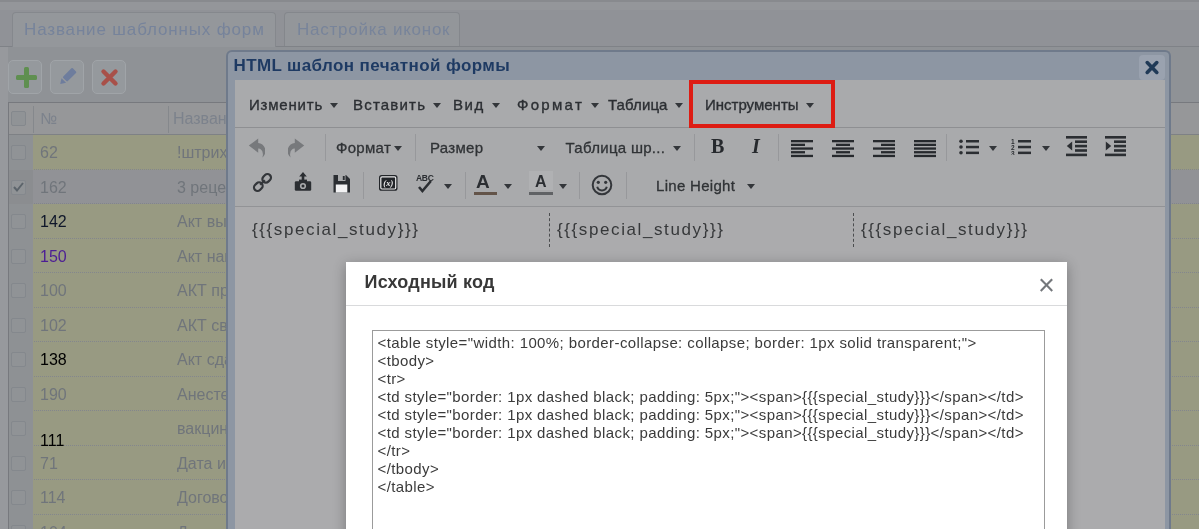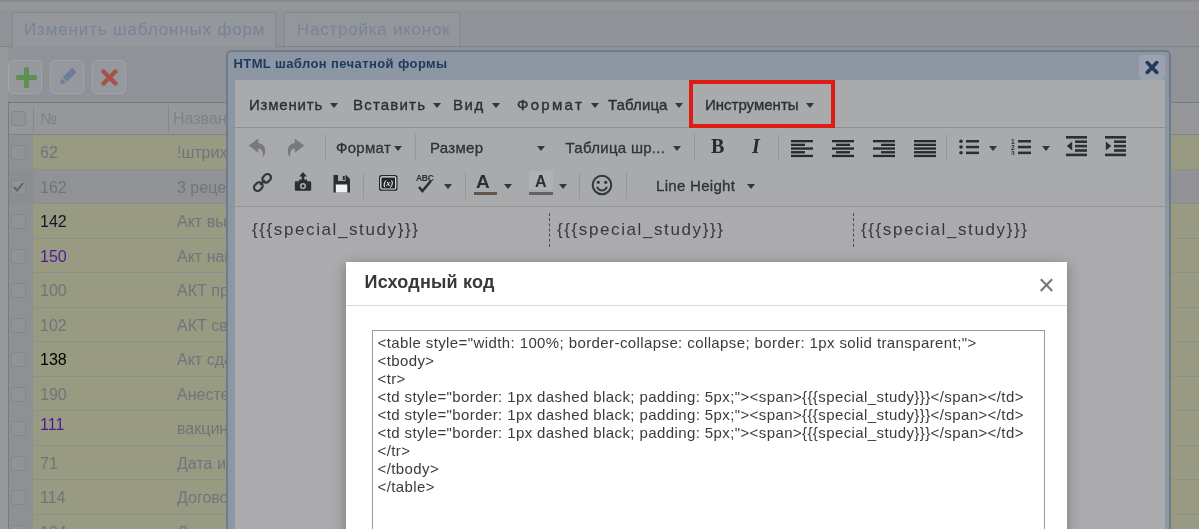--- a/index.html
+++ b/index.html
@@ -13,21 +13,21 @@
 .cb{position:absolute;width:15px;height:15px;background:#909396;border:1px solid #84888d;border-radius:2px}
 .ic{position:absolute}
 </style></head><body>
 
 <div class="a" style="left:0;top:0;width:1199px;height:2px;background:#888a8e"></div>
 <div class="a" style="left:0;top:2px;width:1199px;height:8px;background:#94969a"></div>
 
 <div class="a" style="left:0;top:46px;width:1199px;height:483px;background:#8f9296;border-top:1px solid #7f8287"></div>
 
 <div class="a" style="left:12px;top:12px;width:264px;height:35px;background:#94979b;border:1px solid #85888d;border-bottom:none;border-radius:4px 4px 0 0"></div>
-<div class="a" style="left:24px;top:20px;font-size:17px;letter-spacing:.85px;color:#76839b">Изменить шаблонных форм</div>
+<div class="a" style="left:24px;top:20px;font-size:17px;letter-spacing:.85px;color:#76839b">Название шаблонных форм</div>
 <div class="a" style="left:284px;top:12px;width:176px;height:34px;background:#93969a;border:1px solid #84878c;border-bottom:none;border-radius:4px 4px 0 0"></div>
 <div class="a" style="left:297px;top:20px;font-size:17px;letter-spacing:.75px;color:#78849a">Настройка иконок</div>
 <div class="a" style="left:0;top:47px;width:8px;height:482px;background:#97999d"></div>
 
 <div class="a" style="left:8px;top:60px;width:34px;height:34px;background:#95999d;border:1px solid #a0a4a8;border-radius:5px"></div>
 <div class="a" style="left:50px;top:60px;width:34px;height:34px;background:#95999d;border:1px solid #a0a4a8;border-radius:5px"></div>
 <div class="a" style="left:92px;top:60px;width:34px;height:34px;background:#95999d;border:1px solid #a0a4a8;border-radius:5px"></div>
 <div class="a" style="left:16px;top:74.5px;width:21px;height:5.5px;background:#5f8f50;border-radius:1.5px"></div>
 <div class="a" style="left:23.7px;top:67px;width:5.5px;height:20.5px;background:#5f8f50;border-radius:1.5px"></div>
 <svg class="ic" style="left:57px;top:66px" width="21" height="21">
@@ -89,41 +89,41 @@
     <div class="rowtx" style="left:40px;top:351.0px;color:#000000">138</div>
     <div class="rowtx" style="left:177px;top:351.0px">Акт сдач</div>
 <div class="a" style="left:9px;top:376.5px;width:1190px;height:34.5px;background:#989a82;border-bottom:1px dotted #83868d"></div>
     <div class="a" style="left:9px;top:376.5px;width:24px;height:34.5px;background:#8e9194"></div>
     <div class="cb" style="left:11px;top:386.5px"></div>
     <div class="rowtx" style="left:40px;top:385.5px;color:#70757b">190</div>
     <div class="rowtx" style="left:177px;top:385.5px">Анестези</div>
 <div class="a" style="left:9px;top:411.0px;width:1190px;height:34.5px;background:#989a82;border-bottom:1px dotted #83868d"></div>
     <div class="a" style="left:9px;top:411.0px;width:24px;height:34.5px;background:#8e9194"></div>
     <div class="cb" style="left:11px;top:421.0px"></div>
-    <div class="rowtx" style="left:40px;top:416px;color:#4c1d95">111</div>
+    <div class="rowtx" style="left:40px;top:432px;color:#000000">111</div>
     <div class="rowtx" style="left:177px;top:420.0px">вакцина</div>
 <div class="a" style="left:9px;top:445.5px;width:1190px;height:34.5px;background:#989a82;border-bottom:1px dotted #83868d"></div>
     <div class="a" style="left:9px;top:445.5px;width:24px;height:34.5px;background:#8e9194"></div>
     <div class="cb" style="left:11px;top:455.5px"></div>
     <div class="rowtx" style="left:40px;top:454.5px;color:#70757b">71</div>
     <div class="rowtx" style="left:177px;top:454.5px">Дата и в</div>
 <div class="a" style="left:9px;top:480.0px;width:1190px;height:34.5px;background:#989a82;border-bottom:1px dotted #83868d"></div>
     <div class="a" style="left:9px;top:480.0px;width:24px;height:34.5px;background:#8e9194"></div>
     <div class="cb" style="left:11px;top:490.0px"></div>
     <div class="rowtx" style="left:40px;top:489.0px;color:#70757b">114</div>
     <div class="rowtx" style="left:177px;top:489.0px">Договор</div>
 <div class="a" style="left:9px;top:514.5px;width:1190px;height:34.5px;background:#989a82;border-bottom:1px dotted #83868d"></div>
     <div class="a" style="left:9px;top:514.5px;width:24px;height:34.5px;background:#8e9194"></div>
     <div class="cb" style="left:11px;top:524.5px"></div>
     <div class="rowtx" style="left:40px;top:523.5px;color:#70757b">104</div>
     <div class="rowtx" style="left:177px;top:523.5px">Дого</div>
 </div>
 
 <div class="a" style="left:225.5px;top:50px;width:945px;height:479px;background:#8d96a3;border:2px solid #6f7a8b;border-bottom:none;border-radius:6px 6px 0 0"></div>
-<div class="a" style="left:233.5px;top:56px;font-size:13px;font-weight:bold;letter-spacing:.4px;color:#1e3a63">HTML шаблон печатной формы</div>
+<div class="a" style="left:233.5px;top:56px;font-size:17px;font-weight:bold;letter-spacing:.4px;color:#1e3a63">HTML шаблон печатной формы</div>
 <div class="a" style="left:1139px;top:55px;width:26px;height:25px;background:#9aa2af;border-radius:4px"></div>
 <svg class="ic" style="left:1144px;top:59px" width="16" height="17">
     <path d="M3.2 3.6 L12.8 13.4 M12.8 3.6 L3.2 13.4" stroke="#203a57" stroke-width="3.6" stroke-linecap="round"></path>
   </svg>
 
 <div class="a" style="left:235px;top:80px;width:929.5px;height:449px;background:#a9aaac"></div>
 <div class="a" style="left:235px;top:127px;width:929.5px;height:1px;background:#8e8f92"></div>
 
 <div class="mi" style="left:249px">Изменить<span class="caret"></span></div>
 <div class="mi" style="left:353px;letter-spacing:1.2px">Вставить<span class="caret"></span></div>

